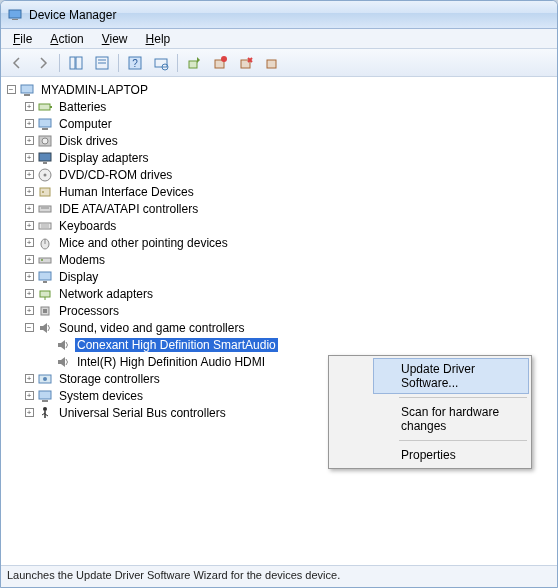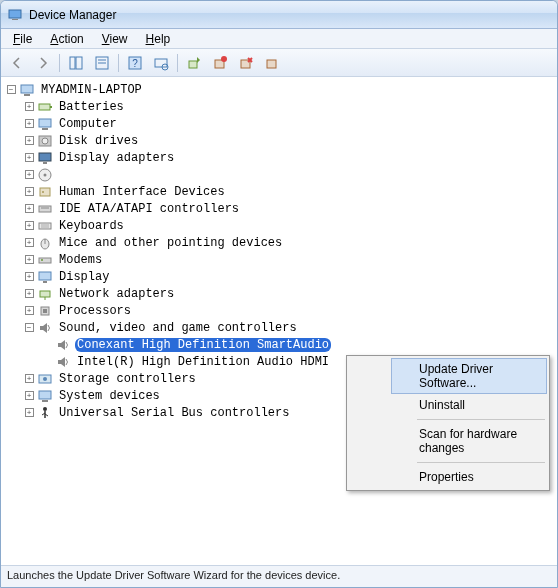--- a/index.html
+++ b/index.html
@@ -13,22 +13,22 @@
 .menubar .mi::first-letter { text-decoration: underline; }
 .toolbar { height: 28px; background: linear-gradient(to bottom, #f6f9fd, #e4ecf7); border-bottom: 1px solid #c8d4e4; display: flex; align-items: center; padding: 0 4px; gap: 2px; }
 .toolbar .tb { width: 24px; height: 22px; display: flex; align-items: center; justify-content: center; border: 1px solid transparent; cursor: default; }
 .toolbar .tb svg { width: 16px; height: 16px; }
 .toolbar .sep { width: 1px; height: 18px; background: #b8c6da; margin: 0 2px; }
 .tree-area { flex: 1; background: #fff; overflow: auto; padding: 4px 0; position: relative; }
 .node { display: flex; align-items: center; height: 17px; font-size: 12px; white-space: nowrap; position: relative; }
 .node .expander { width: 12px; height: 12px; margin-right: 2px; display: flex; align-items: center; justify-content: center; cursor: default; }
 .node .expander .box { width: 9px; height: 9px; border: 1px solid #888; background: #fff; font-size: 8px; line-height: 7px; text-align: center; color: #555; }
 .node .icon-slot { width: 16px; height: 16px; margin-right: 4px; display: flex; align-items: center; justify-content: center; }
-.node .label { padding: 0 2px; font-family: Liberation Mono, monospace; }
-.node.selected .label { background: #2a6bd8; color: #fff; border-radius: 6px; }
+.node .label { padding: 0 2px; }
+.node.selected .label { background: #2a6bd8; color: #fff; }
 .d0 { padding-left: 4px; }
 .d1 { padding-left: 22px; }
 .d2 { padding-left: 40px; }
 .context-menu { position: absolute; background: #f2f2f2; border: 1px solid #979797; box-shadow: 2px 2px 4px rgba(0,0,0,0.3); font-size: 12px; padding: 2px; width: 204px; }
 .context-menu .cmi { padding: 4px 18px 4px 28px; cursor: default; }
 .context-menu .cmi.hover { background: #d4e4f7; border: 1px solid #9ab6dd; padding: 3px 17px 3px 27px; }
 .context-menu .cmsep { height: 1px; background: #c8c8c8; margin: 3px 2px 3px 26px; }
 .context-menu .cmi.bold { font-weight: normal; }
 .statusbar { height: 22px; border-top: 1px solid #c8d4e4; background: #f0f4fa; font-size: 11px; padding: 3px 6px; color: #222; }
 </style>
@@ -184,20 +184,21 @@
       <div class="node d1">
         <span class="expander">
           <span class="box">+</span>
         </span>
         <span class="icon-slot">
           <svg viewBox="0 0 16 16" width="16" height="16">
             <circle cx="8" cy="8" r="6" fill="#eee" stroke="#888"></circle>
             <circle cx="8" cy="8" r="1.5" fill="#888"></circle>
           </svg>
         </span>
+        <span class="label">DVD/CD-ROM drives</span>
       </div>
       <div class="node d1">
         <span class="expander">
           <span class="box">+</span>
         </span>
         <span class="icon-slot">
           <svg viewBox="0 0 16 16" width="16" height="16">
             <rect x="3" y="4" width="10" height="8" fill="#e8e0c8" stroke="#a89a5a"></rect>
             <circle cx="6" cy="8" r="1" fill="#a89a5a"></circle>
           </svg>
@@ -360,20 +361,19 @@
         <span class="label">Universal Serial Bus controllers</span>
       </div>
     </div>
 
   <div class="statusbar">
     <span>Launches the Update Driver Software Wizard for the devices device.</span>
   </div>
 
 </div>
 
-<div class="context-menu" id="context-menu" style="left: 346px; top: 355px; padding-left: 44px;">
+<div class="context-menu" id="context-menu" style="left: 328px; top: 355px; padding-left: 44px;">
     <div class="cmi hover">Update Driver Software...</div>
-    <div class="cmi">Uninstall</div>
     <div class="cmsep"></div>
     <div class="cmi">Scan for hardware changes</div>
     <div class="cmsep"></div>
     <div class="cmi bold">Properties</div>
   </div>
 
 </body></html>

